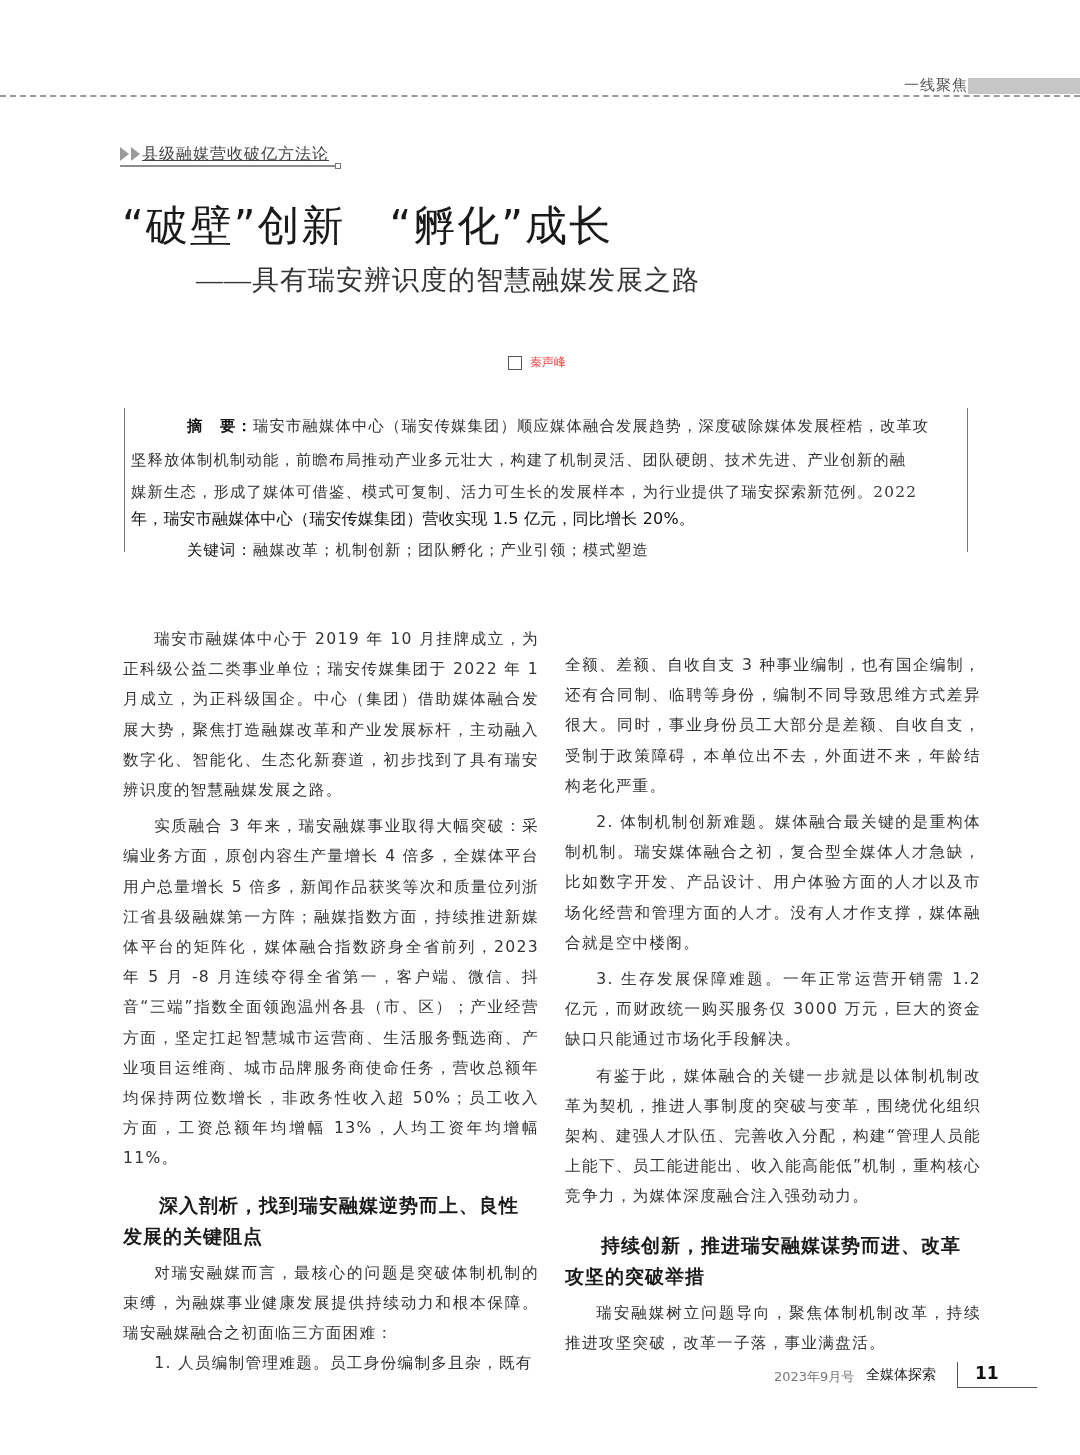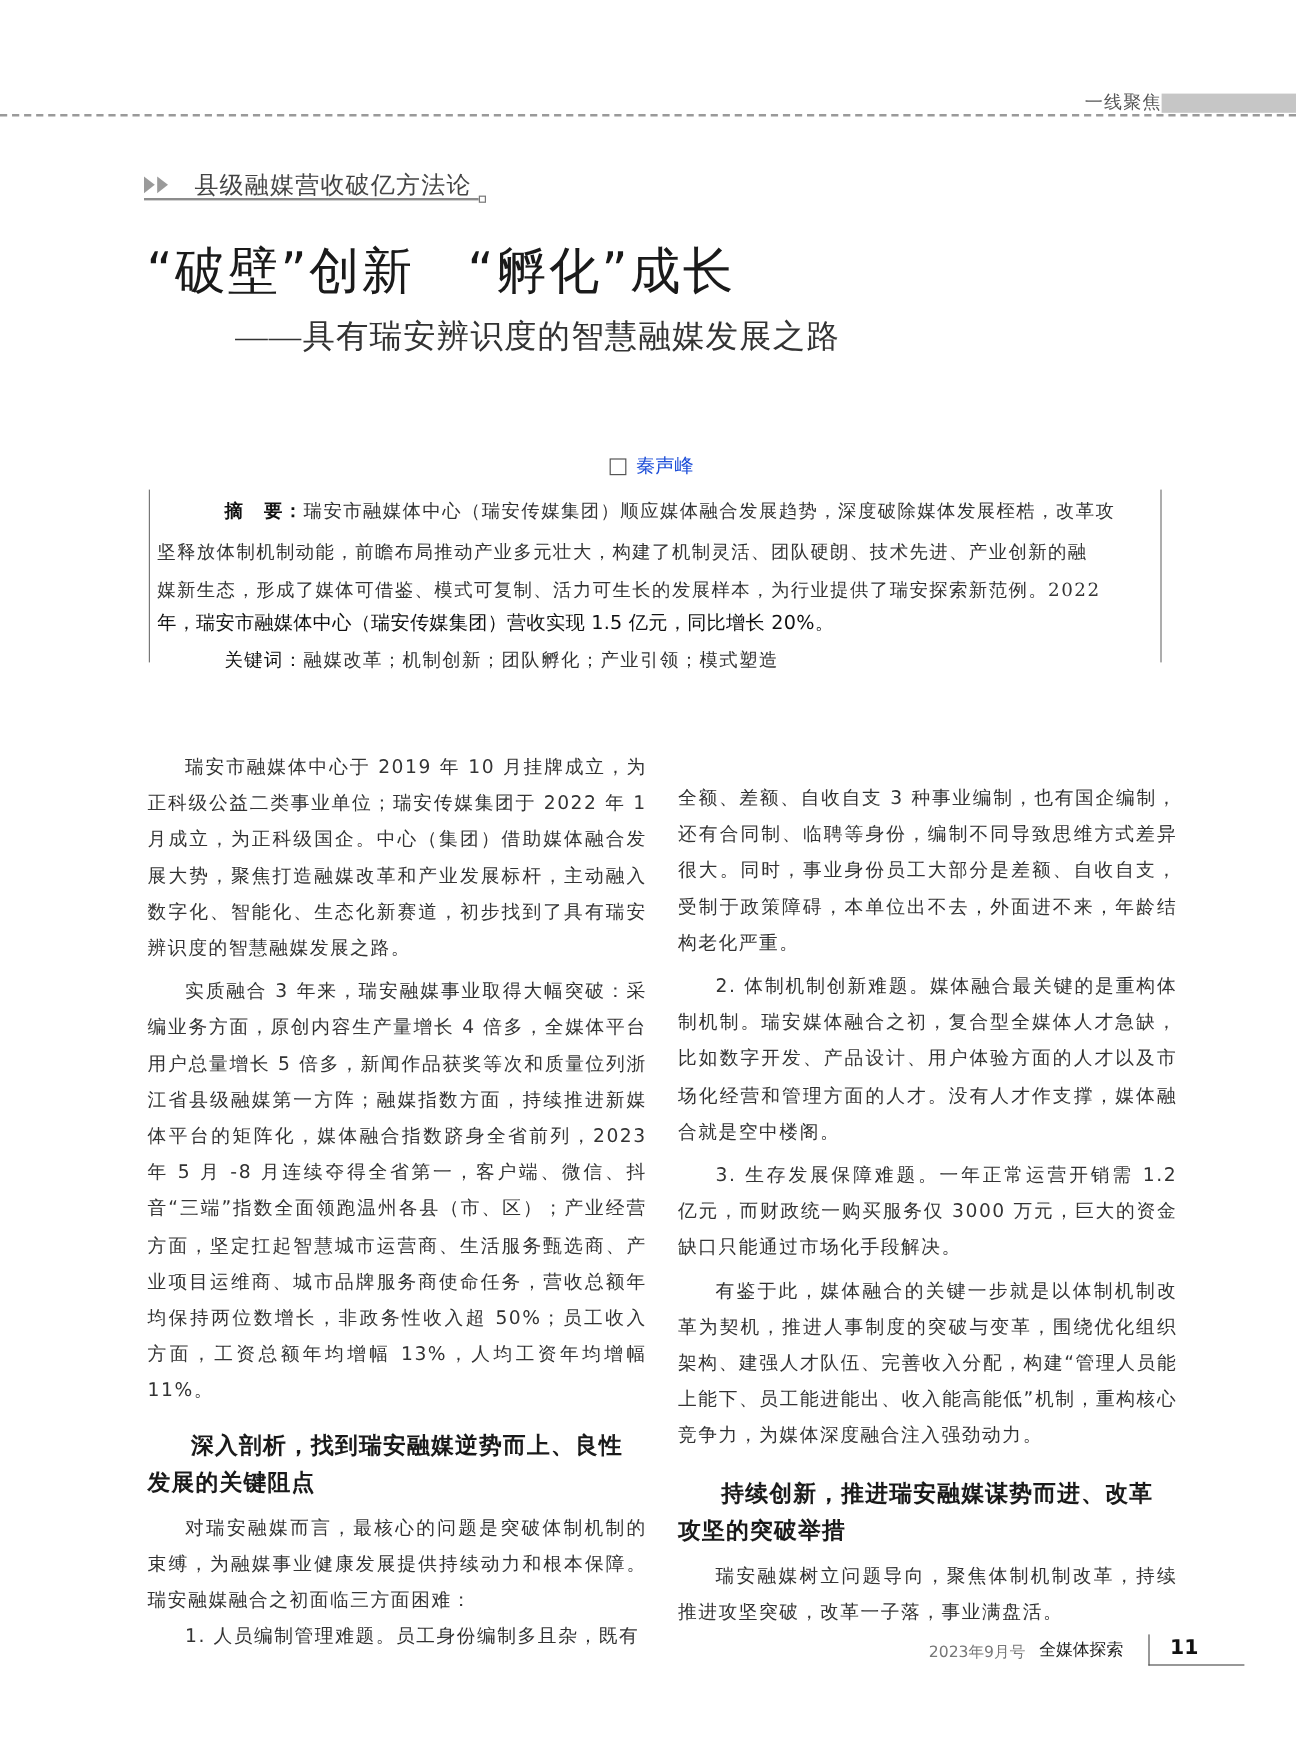--- a/index.html
+++ b/index.html
@@ -6,25 +6,25 @@
   body { width:1080px; height:1455px; position:relative; overflow:hidden;
          font-family:"DejaVu Sans","Liberation Sans",sans-serif; color:#2a2a2a; }
   .dash-rule { position:absolute; left:0; top:95px; width:1080px; height:0;
                border-top:2px dashed #9a9a9a; }
   .section-tag { position:absolute; right:112px; top:76px; font-size:15px; color:#555; letter-spacing:1px;font-family:Liberation Serif, serif; }
   .section-bar { position:absolute; left:968px; top:78px; width:112px; height:16px; background:#c6c6c6; }
   .column-tag { position:absolute; left:120px; top:143px; height:22px; display:flex; align-items:center;
                 border-bottom:2px solid #8c8c8c; padding-right:6px; }
   .chev { width:0; height:0; border-top:7px solid transparent; border-bottom:7px solid transparent;
           border-left:9px solid #9a9a9a; margin-right:2px; }
-  .column-tag .txt { font-size:20px; color:#444; margin-left:20px; letter-spacing:1px; }
+  .column-tag .txt { font-size:16px; color:#444; margin-left:0; letter-spacing:1px;text-decoration:underline; }
   .column-tag .dot { width:4px; height:4px; border:1px solid #777; position:absolute; right:-6px; bottom:-4px; background:#fff; }
   .title { position:absolute; left:122px; top:198px; font-size:42px; color:#1a1a1a; letter-spacing:2px; white-space:nowrap; }
   .subtitle { position:absolute; left:196px; top:262px; font-size:27px; color:#333; letter-spacing:1px; white-space:nowrap;font-family:Liberation Serif, serif; }
-  .author { position:absolute; left:508px; top:354px; font-size:16px; color:#1d4ed8; display:flex; align-items:center;margin-top:24px; }
+  .author { position:absolute; left:508px; top:354px; font-size:12px; color:#ef4444; display:flex; align-items:center; }
   .author .box { width:12px; height:12px; border:1.5px solid #555; margin-right:8px; }
   .abstract { position:absolute; left:124px; top:408px; width:842px; height:144px;
               border-left:1.5px solid #777; border-right:1.5px solid #777; }
   .abstract p { margin:0; position:absolute; left:0; font-size:15.3px; color:#333; letter-spacing:1.2px;
                 white-space:nowrap; font-family:"DejaVu Serif","Liberation Serif",serif; }
   .abstract .label { font-weight:bold; font-family:"DejaVu Sans","Liberation Sans",sans-serif; color:#111; }
   .abstract .strong { font-family:"DejaVu Sans","Liberation Sans",sans-serif; color:#111; letter-spacing:0.2px; }
   .col { position:absolute; width:416px; }
   .col-left { left:123px; top:624px; }
   .col-right { left:565px; top:624px;margin-top:26px; }

